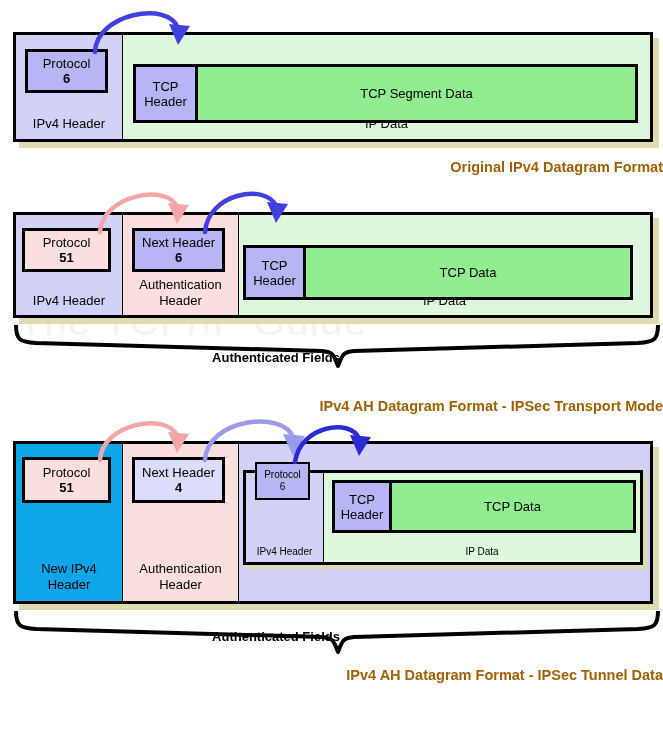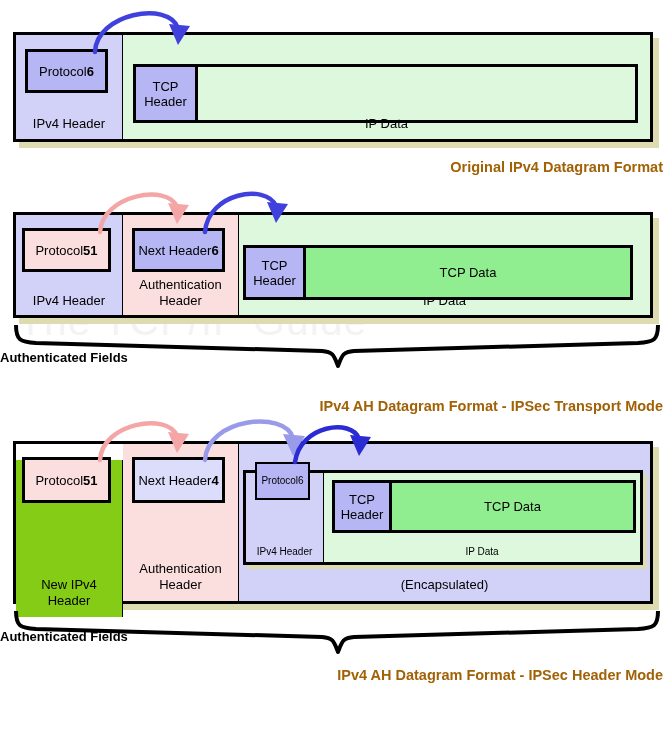--- a/index.html
+++ b/index.html
@@ -53,21 +53,21 @@
     font-size: 13px;
     color: #000;
     line-height: 15px;
   }
 
   .field {
     position: absolute;
     box-sizing: border-box;
     border: 3px solid #000000;
     display: flex;
-    flex-direction: row;
+    flex-direction: column;
     align-items: center;
     justify-content: center;
     line-height: 15px;
     font-size: 13px;
     color: #000;
     z-index: 4;
   }
   .field .val { font-weight: bold; }
   .field.tiny { font-size: 10px; line-height: 12px; border-width: 2px; }
   .field.tiny .val { font-weight: normal; }
@@ -93,20 +93,21 @@
     left: 0; width: 663px;
     text-align: right;
     font-size: 14.5px;
     font-weight: bold;
     color: #a16207;
     z-index: 5;
   }
   .auth-label {
     position: absolute;
     left: 0; width: 552px;
+    text-align: center;
     font-size: 13px;
     font-weight: bold;
     color: #000;
     z-index: 5;
   }
   .arrows { position: absolute; left: 0; top: 0; z-index: 6; pointer-events: none; }
   .brace  { position: absolute; left: 0; z-index: 5; pointer-events: none; }
 </style>
 </head>
 <body>
@@ -127,20 +128,23 @@
   <div class="field" style="left:25px; top:49px; width:83px; height:44px; background:#b6b6f4;">
     <span>Protocol</span>
     <span class="val">6</span>
   </div>
 
   <div class="innerbox" style="left:133px; top:44px; width:505px; height:59px;">
     <div class="datacell" style="left:0; top:0; width:62px; height:53px; background:#b6b6f4; border-right:3px solid #000; flex-direction:column;">
       <span>TCP</span>
       <span>Header</span>
     </div>
+    <div class="datacell" style="left:62px; top:0; width:437px; height:53px; background:#90ee90;">
+      <span>TCP Segment Data</span>
+    </div>
   </div>
 
   <svg class="arrows" width="663" height="752">
     <g>
       <path d="M 95 52 C 96 14, 168 0, 178 28" fill="none" stroke="#4040dd" stroke-width="4.5" stroke-linecap="round"></path>
       <path d="M 178 45 L 169 24 L 190 26 Z" fill="#4040dd"></path>
     </g>
   </svg>
 
   <div class="caption" style="top:159px;">Original IPv4 Datagram Format</div>
@@ -198,30 +202,29 @@
   </svg>
 
   <div class="auth-label" style="top:350px;">Authenticated Fields</div>
 
   <div class="caption" style="top:398px;">IPv4 AH Datagram Format - IPSec Transport Mode</div>
 </div>
 
 <div class="diagram">
 
   <div class="outer" style="left:13px; top:441px; width:640px; height:163px;">
-    <div class="seg" style="left:0; top:16px; width:107px; height:157px; background:#84cc16;">
+    <div class="seg" style="left:0; top:0; width:107px; height:157px; background:#0ea5e9;">
       <div class="seg-label" style="bottom:25px;">New IPv4</div>
       <div class="seg-label" style="bottom:9px;">Header</div>
     </div>
     <div class="seg" style="left:107px; top:0; width:116px; height:157px; background:#fbdede;">
       <div class="seg-label" style="bottom:25px;">Authentication</div>
       <div class="seg-label" style="bottom:9px;">Header</div>
     </div>
     <div class="seg last" style="left:223px; top:0; width:411px; height:157px; background:#d2d2f8;">
-      <div class="seg-label" style="bottom:9px;">(Encapsulated)</div>
     </div>
   </div>
 
   <div class="field" style="left:22px; top:457px; width:89px; height:46px; background:#fbdede;">
     <span>Protocol</span>
     <span class="val">51</span>
   </div>
 
   <div class="field" style="left:132px; top:457px; width:93px; height:46px; background:#dcdcfb;">
     <span>Next Header</span>
@@ -267,14 +270,14 @@
     </g>
   </svg>
 
   <svg class="brace" width="663" height="60" style="top:606px;">
     <path d="M 16 5 C 16 20, 20 22, 36 23 L 322 31 C 334 32, 334 36, 338 46
              C 342 36, 342 32, 354 31 L 638 23 C 654 22, 658 20, 658 5" fill="none" stroke="#000000" stroke-width="4" stroke-linejoin="round"></path>
   </svg>
 
   <div class="auth-label" style="top:629px;">Authenticated Fields</div>
 
-  <div class="caption" style="top:667px;">IPv4 AH Datagram Format - IPSec Header Mode</div>
+  <div class="caption" style="top:667px;">IPv4 AH Datagram Format - IPSec Tunnel Data</div>
 </div>
 
 </body></html>

